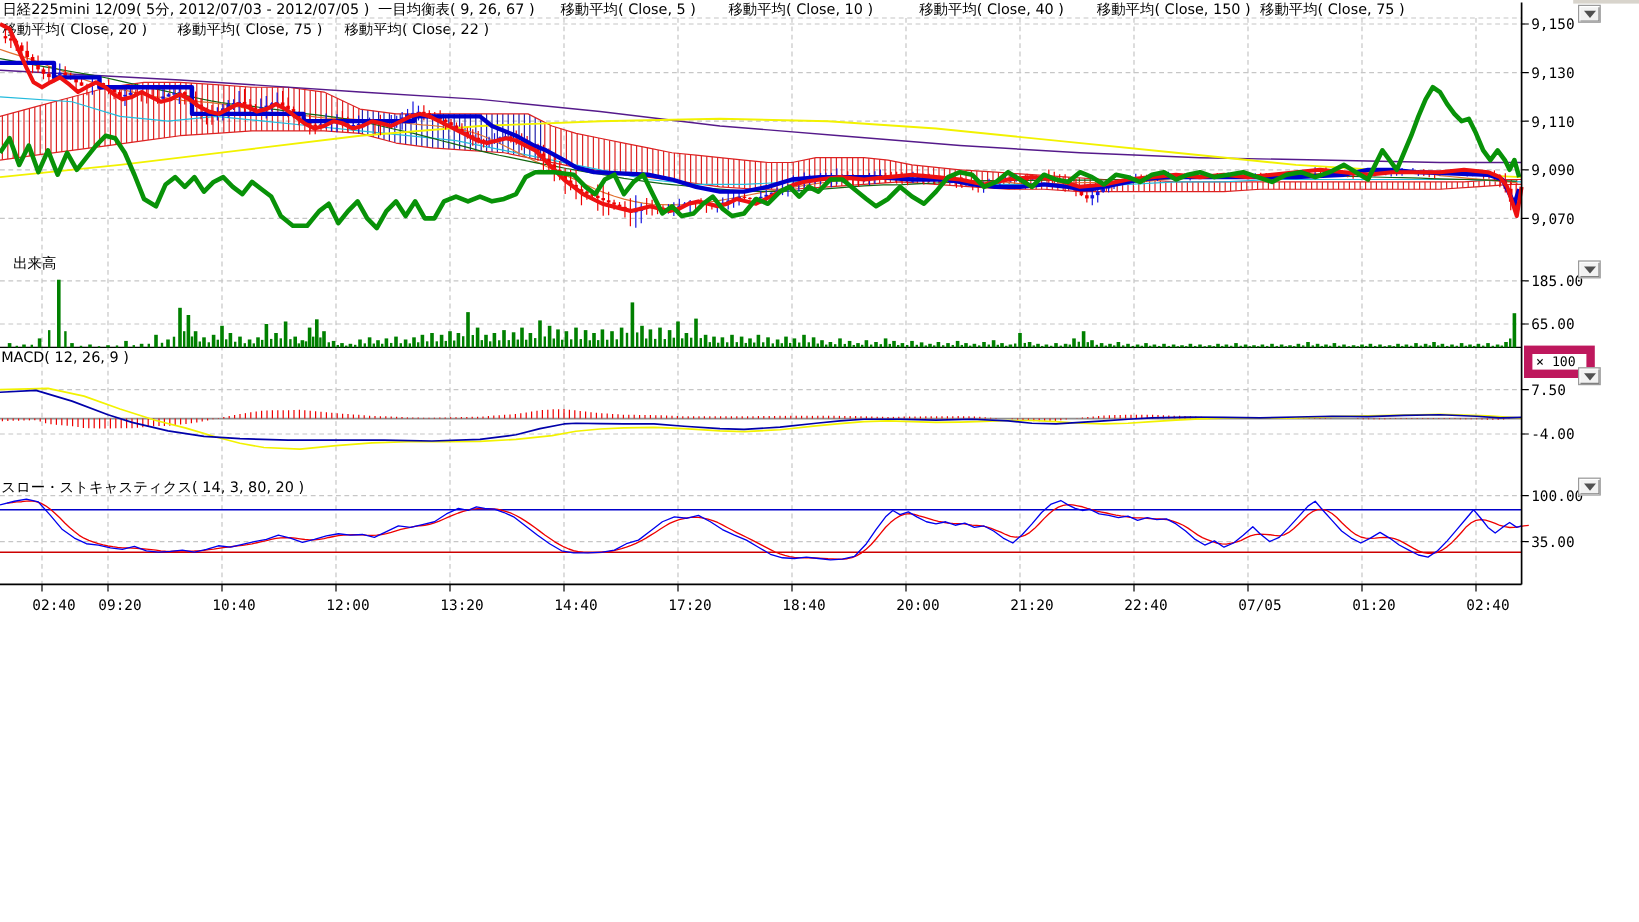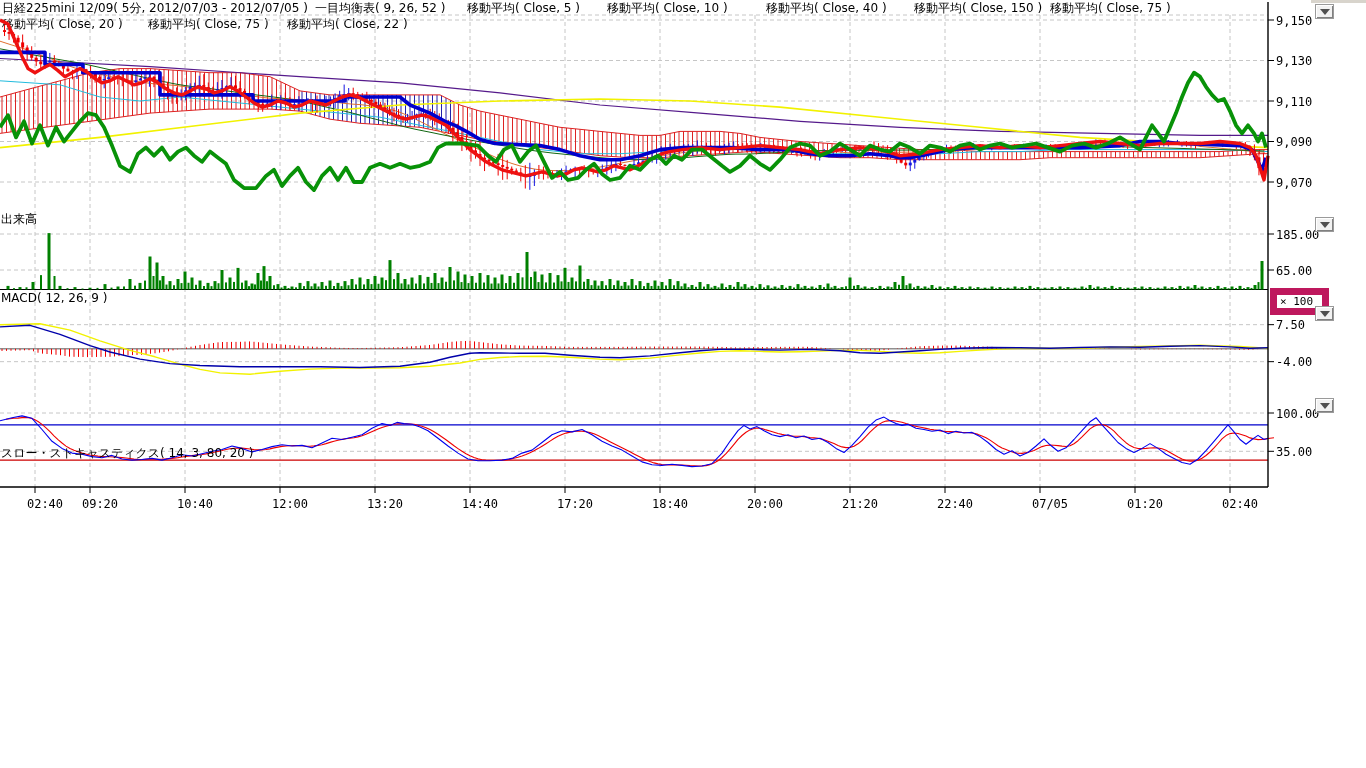--- a/index.html
+++ b/index.html
@@ -21,21 +21,21 @@
   text{font-family:"DejaVu Sans Mono",monospace;font-size:12px;fill:#000;}
 </style>
 </head>
 <body>
 
 <div id="app">
   <div id="top-right-strip"></div>
 
   <div id="hdr-row1" class="hdr-row1">
       <div class="hdr-item" style="left: 2px;">日経225mini 12/09( 5分, 2012/07/03 - 2012/07/05 )</div>
-      <div class="hdr-item" style="left: 315px;">一目均衡表( 9, 26, 52 )</div>
+      <div class="hdr-item" style="left: 315px;">一目均衡表( 9, 26, 67 )</div>
       <div class="hdr-item" style="left: 467px;">移動平均( Close, 5 )</div>
       <div class="hdr-item" style="left: 607px;">移動平均( Close, 10 )</div>
       <div class="hdr-item" style="left: 742px; margin-left: 24px;">移動平均( Close, 40 )</div>
       <div class="hdr-item" style="left: 880px; margin-left: 34px;">移動平均( Close, 150 )</div>
       <div class="hdr-item" style="left: 1050px;">移動平均( Close, 75 )</div>
     </div>
   <div id="hdr-row2" class="hdr-row2">
       <div class="hdr-item" style="left: 2px;">移動平均( Close, 20 )</div>
       <div class="hdr-item" style="left: 148px;">移動平均( Close, 75 )</div>
       <div class="hdr-item" style="left: 287px;">移動平均( Close, 22 )</div>
@@ -1564,23 +1564,23 @@
       <line x1="945" y1="487" x2="945" y2="493" stroke="#000" stroke-width="1"></line>
       <text x="955" y="508" text-anchor="middle">22:40</text>
       <line x1="1040" y1="487" x2="1040" y2="493" stroke="#000" stroke-width="1"></line>
       <text x="1050" y="508" text-anchor="middle">07/05</text>
       <line x1="1135" y1="487" x2="1135" y2="493" stroke="#000" stroke-width="1"></line>
       <text x="1145" y="508" text-anchor="middle">01:20</text>
       <line x1="1230" y1="487" x2="1230" y2="493" stroke="#000" stroke-width="1"></line>
       <text x="1240" y="508" text-anchor="middle">02:40</text>
     </svg>
 
-  <div class="panel-label" style="left:1px;top:211px;">出来高</div>
+  <div class="panel-label" style="left:11px;top:211px;">出来高</div>
   <div class="panel-label" style="left:1px;top:291px;">MACD( 12, 26, 9 )</div>
-  <div class="panel-label" style="left:1px;top:398px;margin-top:47px;">スロー・ストキャスティクス( 14, 3, 80, 20 )</div>
+  <div class="panel-label" style="left:1px;top:398px;">スロー・ストキャスティクス( 14, 3, 80, 20 )</div>
 
   <div id="vol-multiplier">× 100</div>
 
   <div class="dd" style="left:1315px;top:4px;"></div>
   <div class="dd" style="left:1315px;top:217px;"></div>
   <div class="dd" style="left:1315px;top:306px;"></div>
   <div class="dd" style="left:1315px;top:398px;"></div>
 </div>
 
 </body></html>

